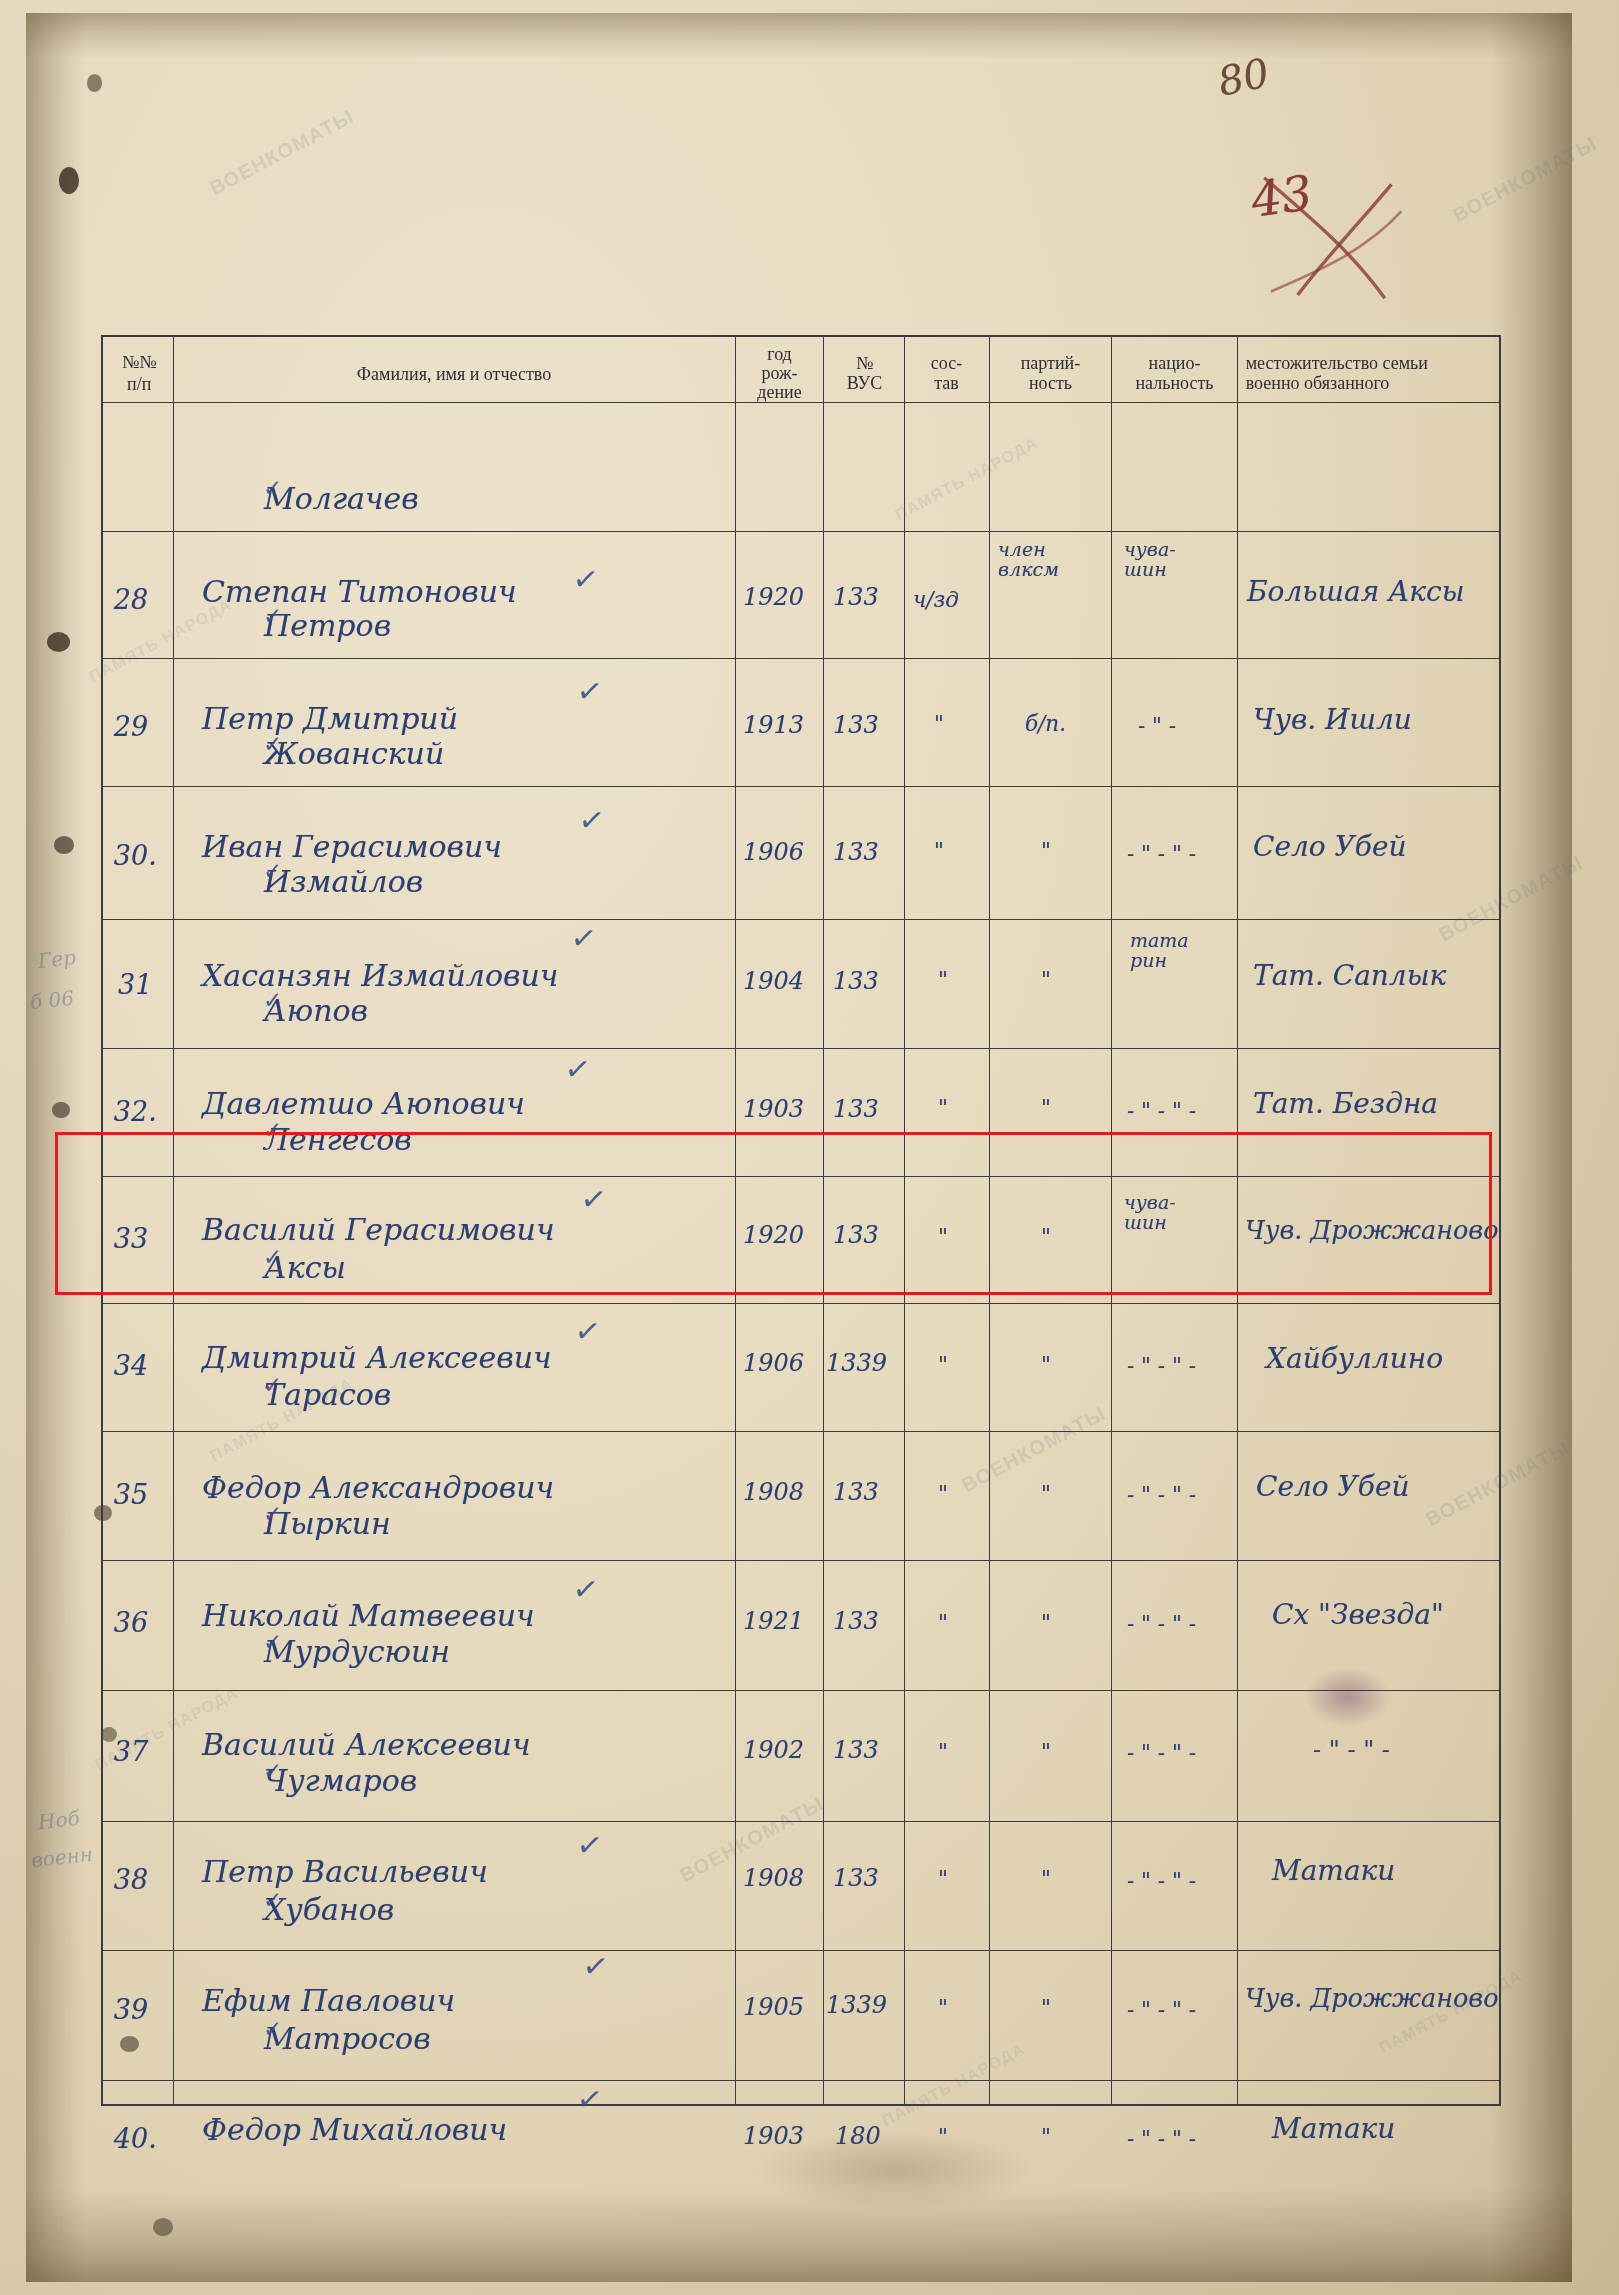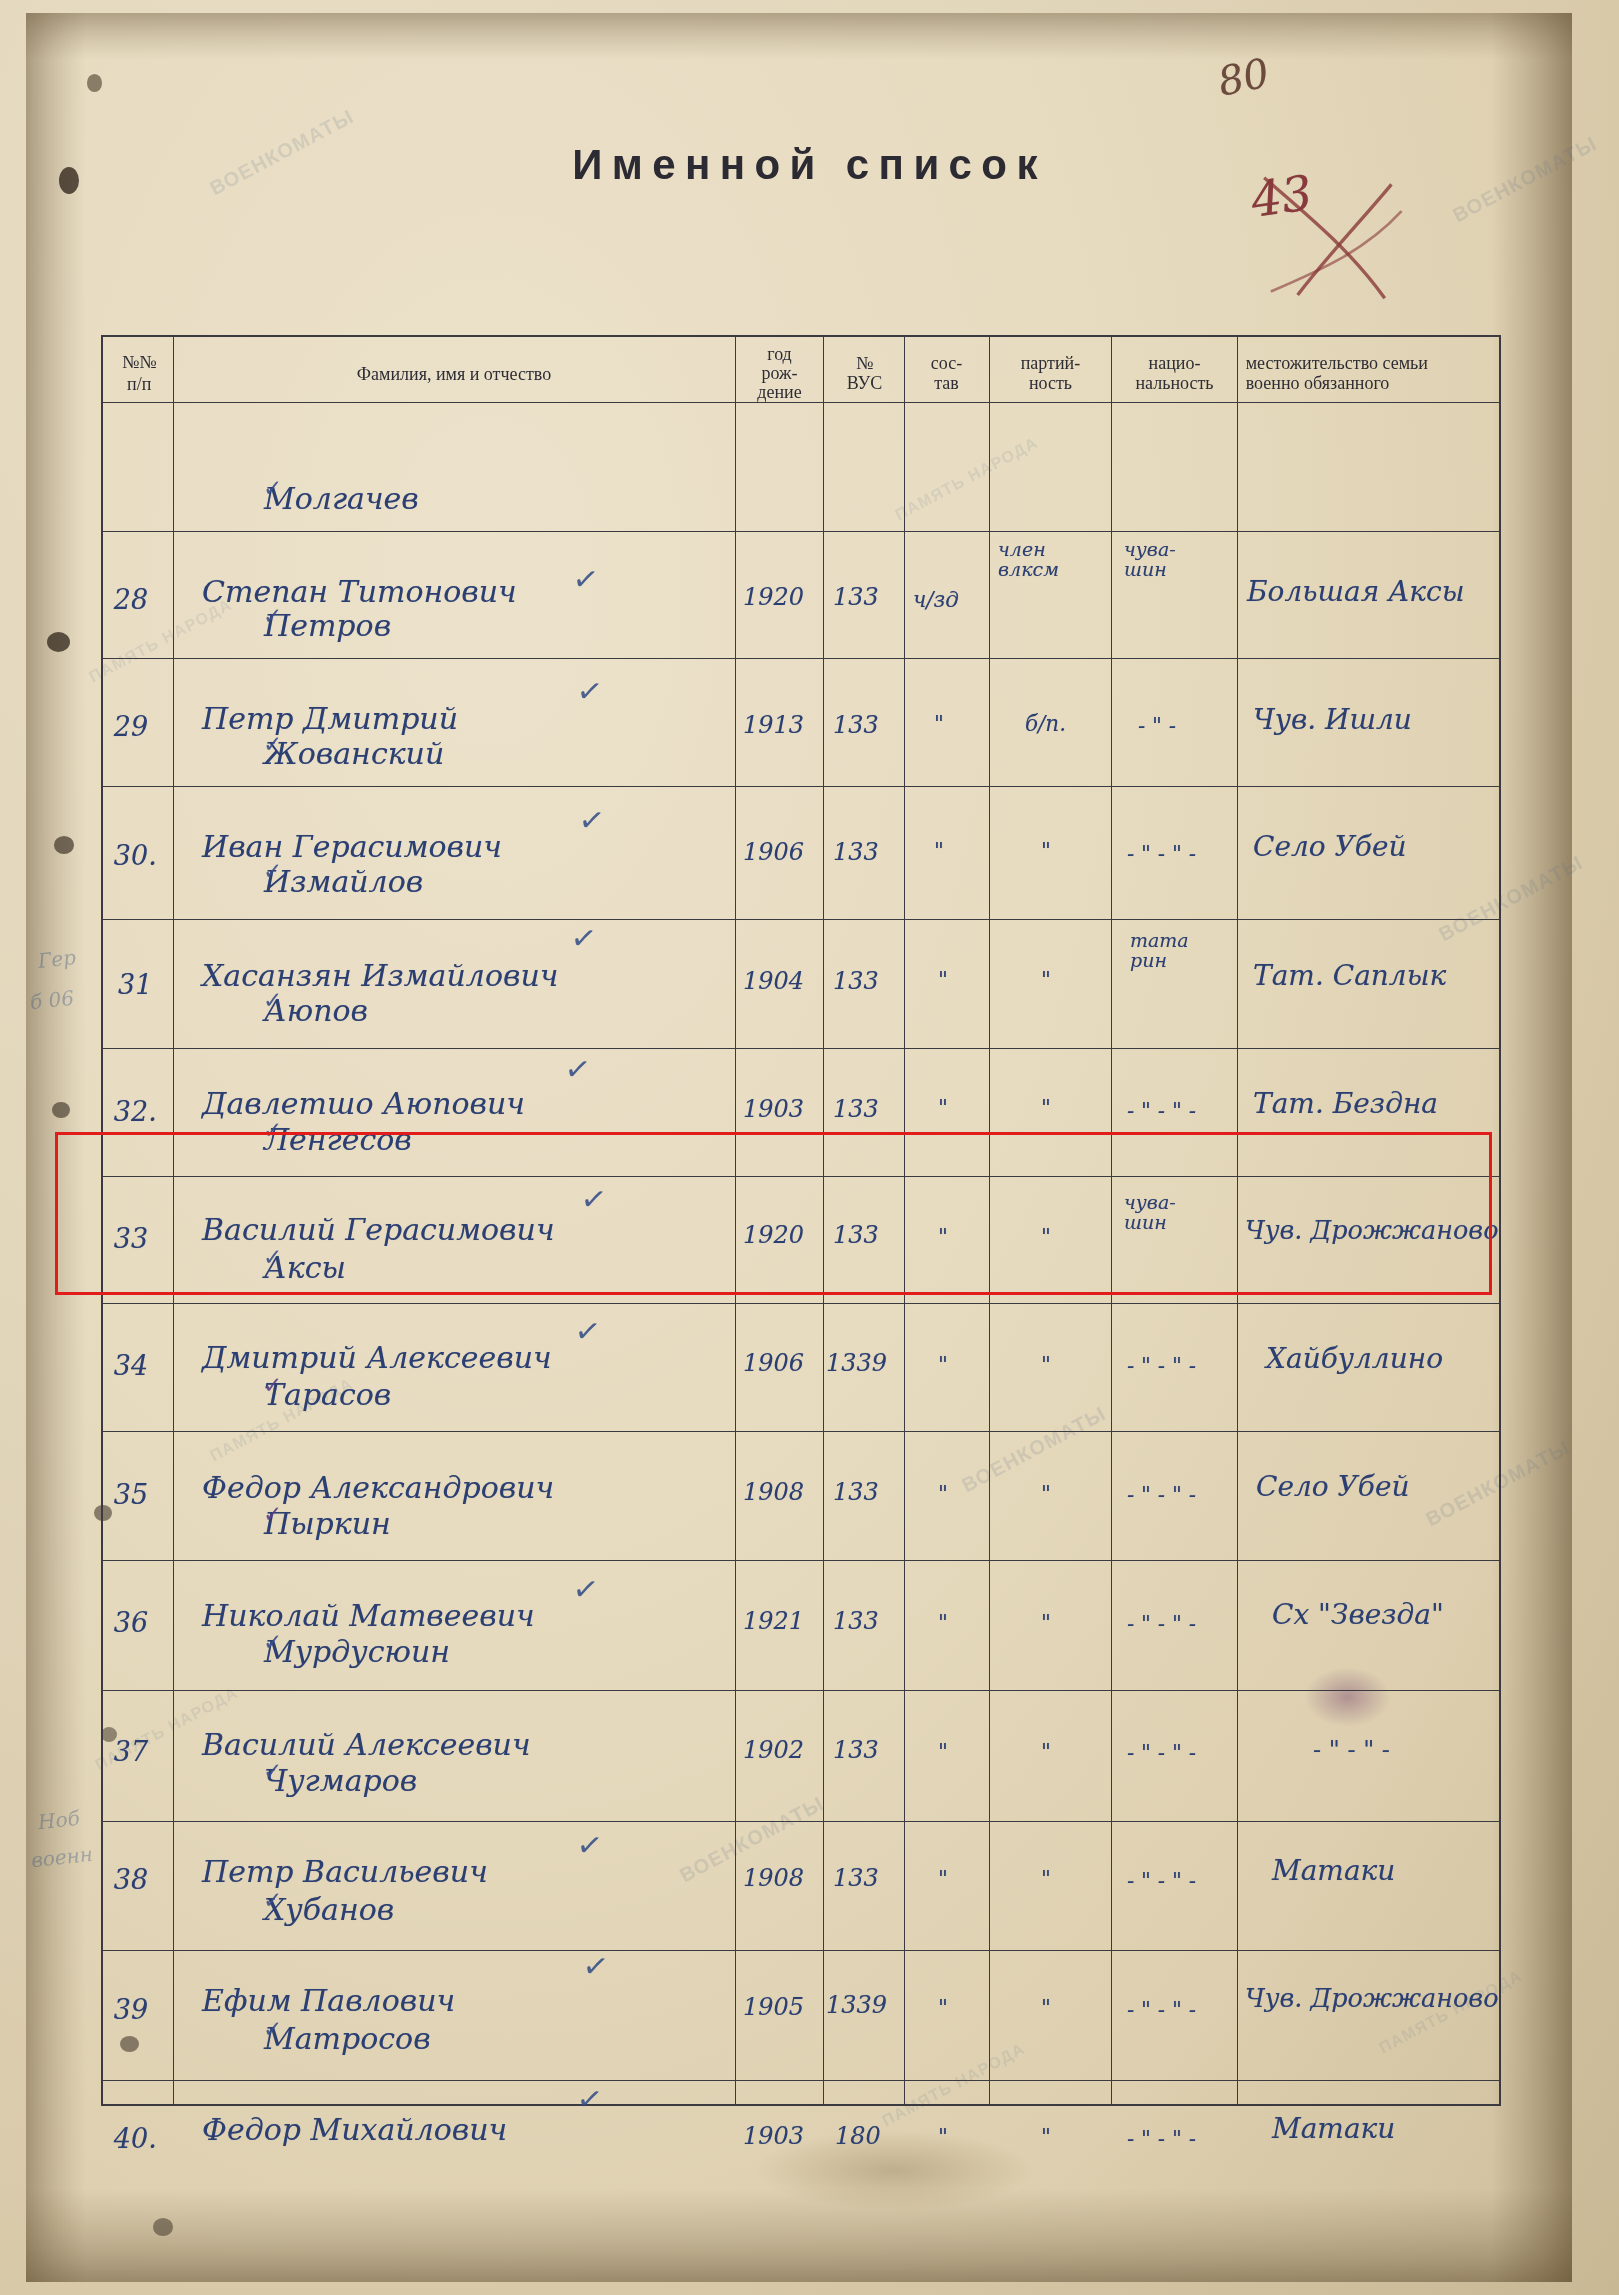--- a/index.html
+++ b/index.html
@@ -218,21 +218,20 @@
   <div class="wm tiny" style="left:887px;top:470px;">ПАМЯТЬ НАРОДА</div>
   <div class="wm small" style="left:1431px;top:887px;">ВОЕНКОМАТЫ</div>
   <div class="wm tiny" style="left:202px;top:1411px;">ПАМЯТЬ НАРОДА</div>
   <div class="wm small" style="left:954px;top:1438px;">ВОЕНКОМАТЫ</div>
   <div class="wm small" style="left:1418px;top:1472px;">ВОЕНКОМАТЫ</div>
   <div class="wm tiny" style="left:87px;top:1720px;">ПАМЯТЬ НАРОДА</div>
   <div class="wm small" style="left:672px;top:1828px;">ВОЕНКОМАТЫ</div>
   <div class="wm tiny" style="left:1371px;top:2003px;">ПАМЯТЬ НАРОДА</div>
   <div class="wm tiny" style="left:874px;top:2076px;">ПАМЯТЬ НАРОДА</div>
 
-  <div id="title">Именной список</div>
 
   <div class="hw num" style="left:1218px;top:54px;font-size:40px;color:#6d4a3a;transform:rotate(-12deg);">80</div>
   <div class="hw num" style="left:1251px;top:168px;font-size:48px;color:#8a3a3a;transform:rotate(-8deg);">43</div>
 
   <svg id="penmark" viewBox="0 0 230 200">
     <path d="M10,10 C80,70 140,120 190,190" stroke="#8a3a3a" stroke-width="5" fill="none" opacity="0.8"></path>
     <path d="M200,20 C150,80 110,120 60,185" stroke="#8a3a3a" stroke-width="5" fill="none" opacity="0.8"></path>
     <path d="M20,180 C90,150 160,120 215,60" stroke="#8a3a3a" stroke-width="4" fill="none" opacity="0.6"></path>
   </svg>
 

